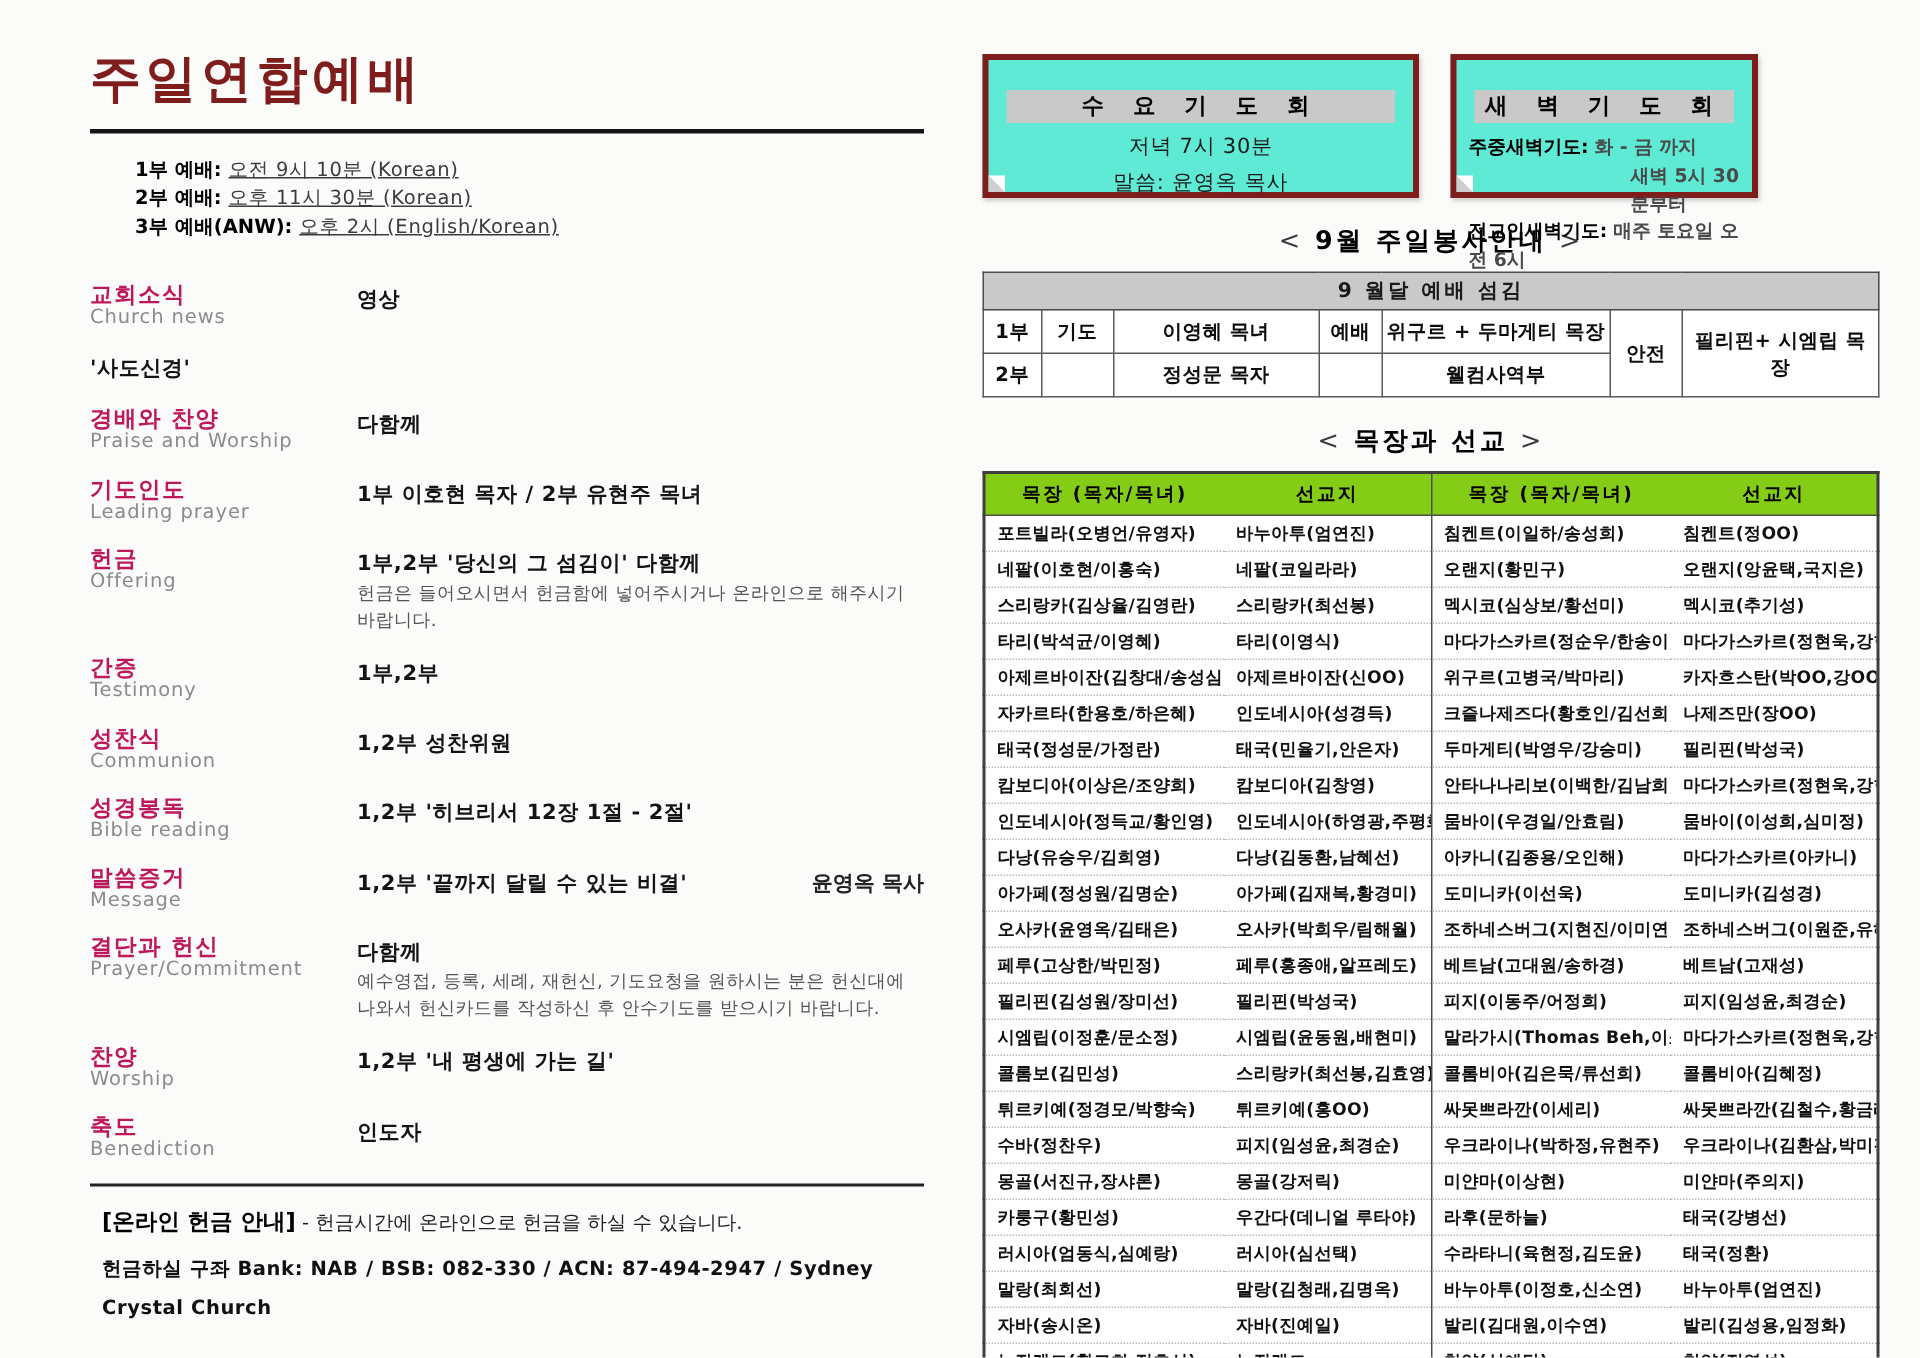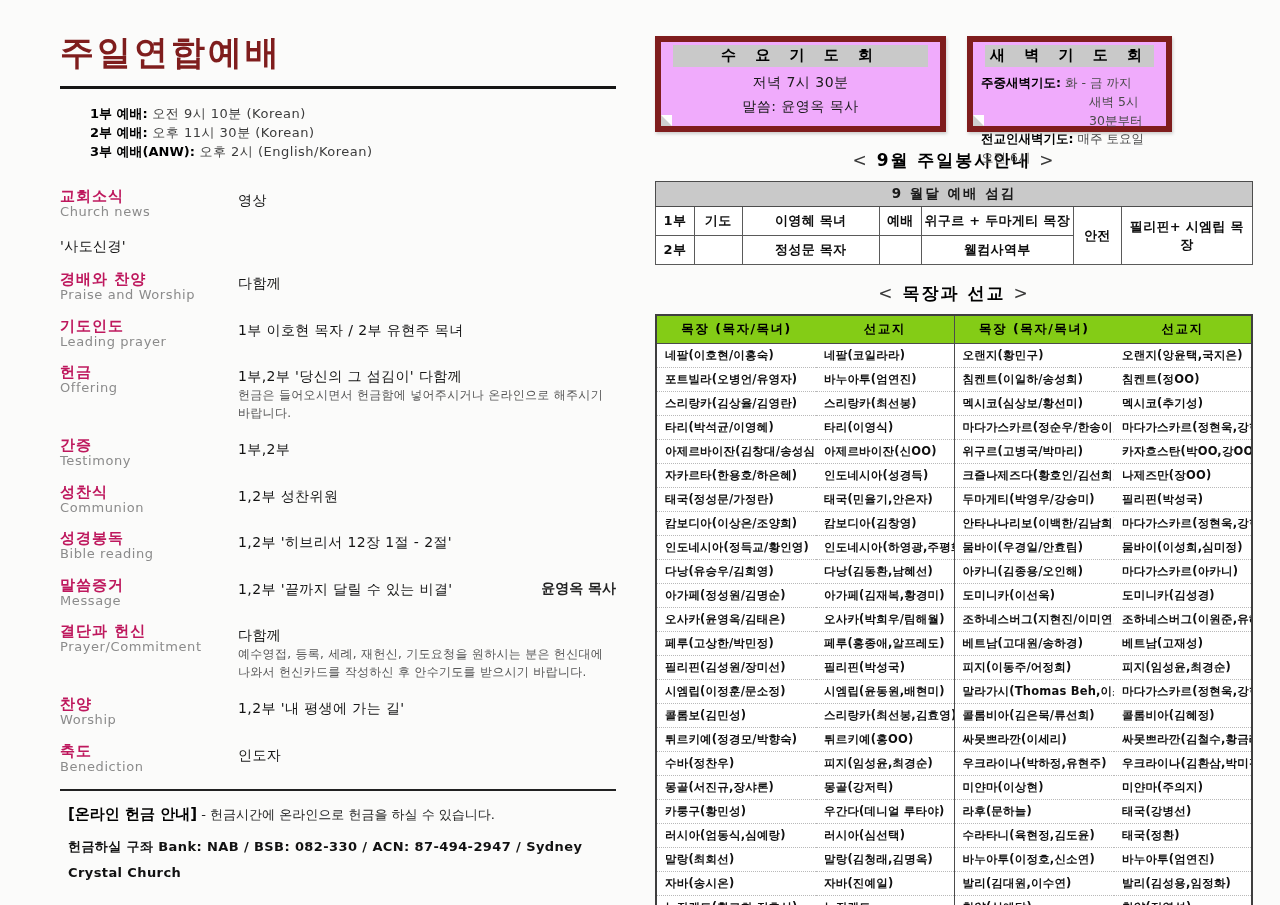--- a/index.html
+++ b/index.html
@@ -9,53 +9,53 @@
     background:#fbfbfa; color:#1a1a1a; position:relative; overflow:hidden;
   }
 
   
   .left-col { position:absolute; left:60px; top:30px; width:556px; }
   .title { text-align:left; font-size:34px; font-weight:bold; letter-spacing:3px; color:#7f1d1d; }
   .title-rule { border-bottom:3px solid #151515; margin-top:10px; }
 
   .svc-times { margin:16px 0 0 30px; font-size:13px; line-height:1.45; }
   .svc-line .lbl { font-weight:bold; color:#000; }
-  .svc-line .val { color:#3c3c3c; letter-spacing:0.5px; }
+  .svc-line .val { color:#3c3c3c; letter-spacing:0.5px;text-decoration:underline; }
 
   .order-list { margin-top:26px; }
   .order-item { display:flex; margin-bottom:15px; }
   .ol { width:178px; flex:none; }
   .ol .ko { font-size:15px; font-weight:bold; letter-spacing:1px; color:#be185d; line-height:1.15; }
   .ol .en { font-size:13px; color:#8b8b8b; letter-spacing:0.6px; line-height:1.1; }
   .ov { flex:1; padding-top:3px; }
   .val-row { display:flex; justify-content:space-between; }
-  .ov .val { font-size:14px; font-weight:normal; color:#141414; letter-spacing:0.4px; line-height:1.35; }
+  .ov .val { font-size:14px; font-weight:bold; color:#141414; letter-spacing:0.4px; line-height:1.35; }
   .ov .spk { font-size:14px; font-weight:bold; color:#222; white-space:nowrap; margin-left:8px; }
   .ov .note { font-size:12px; color:#555; letter-spacing:0.3px; line-height:1.5; margin-top:0; }
 
   .foot-rule { border-top:2px solid #222; margin-top:6px; }
   .online-box { padding:14px 4px 10px 8px; }
   .online-title-line { font-size:13px; color:#222; margin-bottom:10px; }
   .online-title-line .t { font-size:15px; font-weight:bold; color:#000; }
   .online-line { font-size:13px; font-weight:bold; color:#111; letter-spacing:0.4px; line-height:2.0; }
 
   
   .right-col { position:absolute; left:655px; top:36px; width:598px; }
 
   .boxes { display:flex; gap:21px; }
-  .pbox { border:6px solid #7f1d1d; background:#f0abfc; box-shadow:1px 2px 3px rgba(0,0,0,0.18); padding:2px 8px 10px; position:relative; }
+  .pbox { border:4px solid #7f1d1d; background:#5eead4; box-shadow:1px 2px 3px rgba(0,0,0,0.18); padding:19px 8px 10px; position:relative; }
   .pbox::after{ content:""; position:absolute; left:0; bottom:0; width:11px; height:11px;
     background:linear-gradient(45deg,#cfcfcf 49%,#fff 51%); }
   .pbox-1 { width:291px; height:96px; }
   .pbox-2 { width:205px; height:96px; }
   .pbox-head { background:#c9c9c9; text-align:center; font-weight:bold; font-size:15px; letter-spacing:7px; padding:1px 0 2px; margin:1px 4px 7px; color:#000; }
   .pbox-1 .pline { text-align:center; font-size:14px; font-weight:normal; margin-top:6px; letter-spacing:0.5px; }
   .pbox-2 .prow { font-size:12.5px; line-height:1.5; }
   .pbox-2 .prow .plbl { font-weight:bold; color:#000; }
-  .pbox-2 .prow .pval { color:#4a4a4a; font-weight:normal;margin-top:40px; }
+  .pbox-2 .prow .pval { color:#4a4a4a; font-weight:bold;margin-top:40px; }
   .pbox-2 .prow.indent { padding-left:108px; }
 
   .big-heading { text-align:center; font-size:17px; font-weight:bold; letter-spacing:2px; margin:17px 0 9px; color:#000; }
   .big-heading .ab { color:#3a3a3a; font-weight:normal; }
 
   table.serving { width:100%; border-collapse:collapse; border:1.5px solid #4c4c4c; background:#fff; table-layout:fixed; }
   table.serving th.ttl { background:#c9c9c9; font-size:13.5px; font-weight:bold; letter-spacing:2px; padding:3px 0; border:1px solid #4c4c4c; }
   table.serving td { border:1px solid #5a5a5a; text-align:center; font-size:13px; font-weight:bold; padding:5px 2px; color:#0d0d0d; letter-spacing:0.3px; }
 
   table.mission { width:100%; border-collapse:collapse; border:2px solid #3f3f3f; background:#fff; table-layout:fixed; margin-top:2px; }
@@ -299,32 +299,32 @@
     <thead>
       <tr class="hdr">
         <th class="c0">목장 (목자/목녀)</th>
         <th class="c1">선교지</th>
         <th class="c2">목장 (목자/목녀)</th>
         <th class="c3">선교지</th>
       </tr>
     </thead>
     <tbody>
         <tr>
+          <td class="c0">포트빌라(오병언/유영자)</td>
+          <td class="c1">바누아투(엄연진)</td>
+          <td class="c2">침켄트(이일하/송성희)</td>
+          <td class="c3">침켄트(정OO)</td>
+        </tr>
+        <tr>
           <td class="c0">네팔(이호현/이홍숙)</td>
           <td class="c1">네팔(코일라라)</td>
           <td class="c2">오랜지(황민구)</td>
           <td class="c3">오랜지(앙윤택,국지은)</td>
         </tr>
         <tr>
-          <td class="c0">포트빌라(오병언/유영자)</td>
-          <td class="c1">바누아투(엄연진)</td>
-          <td class="c2">침켄트(이일하/송성희)</td>
-          <td class="c3">침켄트(정OO)</td>
-        </tr>
-        <tr>
           <td class="c0">스리랑카(김상율/김영란)</td>
           <td class="c1">스리랑카(최선봉)</td>
           <td class="c2">멕시코(심상보/황선미)</td>
           <td class="c3">멕시코(추기성)</td>
         </tr>
         <tr>
           <td class="c0">타리(박석균/이영혜)</td>
           <td class="c1">타리(이영식)</td>
           <td class="c2">마다가스카르(정순우/한송이)</td>
           <td class="c3">마다가스카르(정현욱,강현욱)</td>

